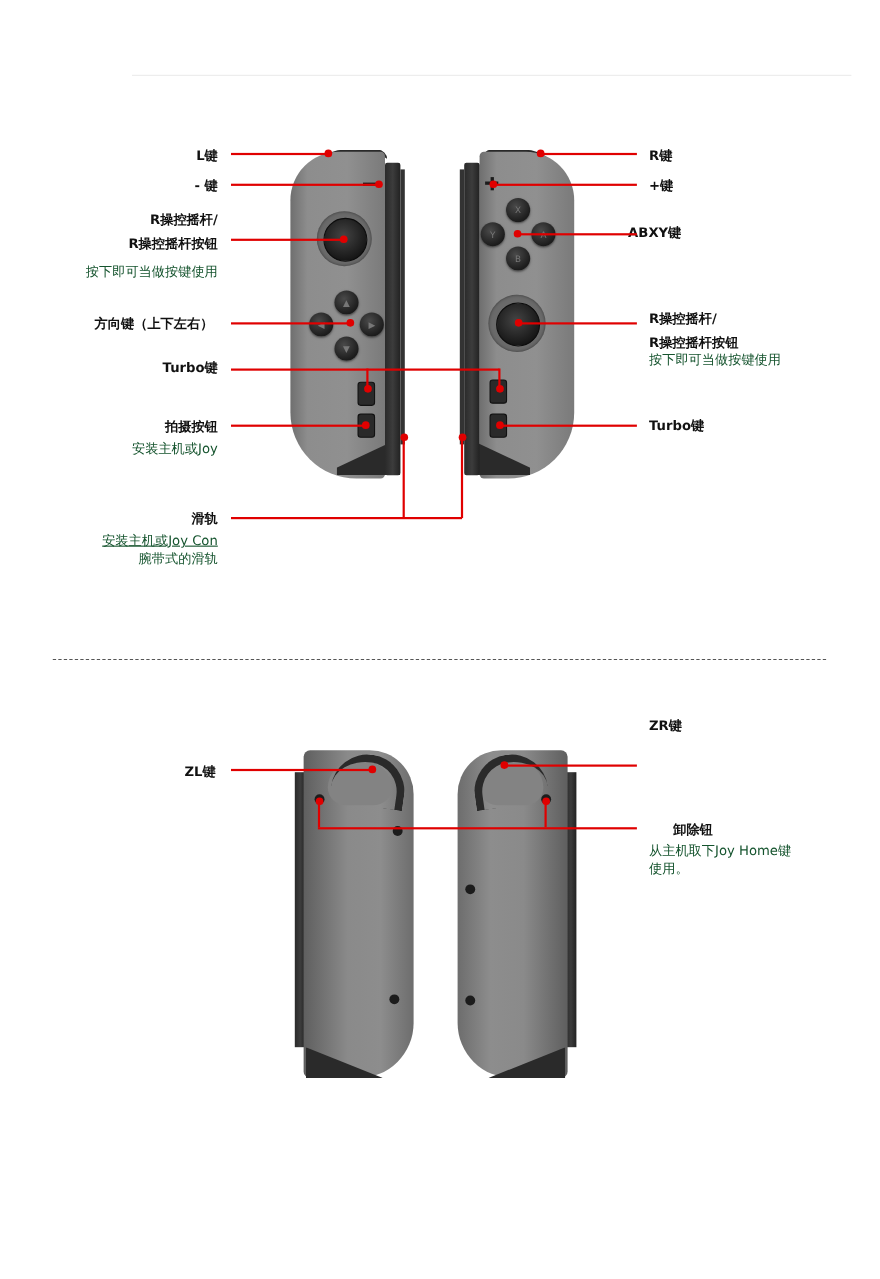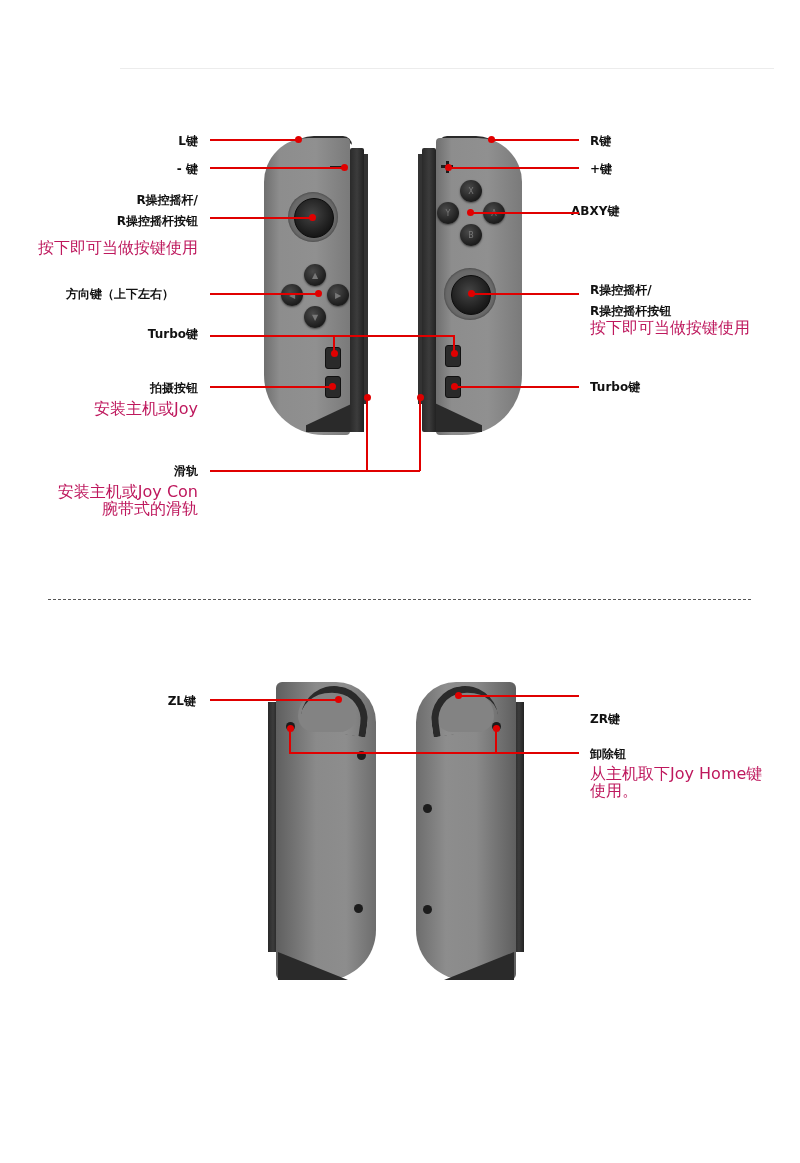--- a/index.html
+++ b/index.html
@@ -4,21 +4,21 @@
 <style>
   html, body { margin:0; padding:0; background:#ffffff; }
   body { width:800px; height:1163px; position:relative; overflow:hidden;
          font-family:"DejaVu Sans","Liberation Sans",sans-serif; color:#111; }
   .abs { position:absolute; }
   .top-rule { left:120px; top:68px; width:654px; height:1px; background:#ececec; }
   .dash-rule { left:48px; top:599px; width:703px; height:0; border-top:1px dashed #555; }
 
   .lbl { position:absolute; font-size:12px; font-weight:bold; line-height:22px; white-space:nowrap; color:#111; }
   .lbl.r { text-align:right; }
-  .sub { position:absolute; font-size:16px; line-height:17px; color:#be185d; white-space:nowrap; }
+  .sub { position:absolute; font-size:12px; line-height:17px; color:#14532d; white-space:nowrap; }
   .sub.r { text-align:right; }
 
   .hline { position:absolute; height:1.5px; background:#e00000; }
   .vline { position:absolute; width:1.5px; background:#e00000; }
   .dot { position:absolute; width:7px; height:7px; border-radius:50%; background:#e00000; margin:-3.5px 0 0 -3.5px; }
 
   
   .body-gray { background:linear-gradient(90deg,#6f6f6f 0%,#8d8d8d 18%,#909090 60%,#7a7a7a 100%); }
   .rail { background:linear-gradient(90deg,#2a2a2a,#3c3c3c,#222); }
   .btn { position:absolute; border-radius:50%; background:radial-gradient(circle at 40% 35%,#4a4a4a,#1c1c1c 70%); box-shadow:0 1px 2px rgba(0,0,0,.5); }
@@ -31,26 +31,26 @@
 </head>
 <body>
 
 <div class="abs top-rule"></div>
 
 <div class="lbl r" style="right:602px; top:130px;">L键</div>
 <div class="lbl r" style="right:602px; top:158px;">- 键</div>
 <div class="lbl r" style="right:602px; top:189px;">R操控摇杆/</div>
 <div class="lbl r" style="right:602px; top:210px;">R操控摇杆按钮</div>
 <div class="sub r" style="right:602px; top:239px;">按下即可当做按键使用</div>
-<div class="lbl r" style="right:626px; top:283px;">方向键（上下左右）</div>
+<div class="lbl r" style="right:606px; top:283px;">方向键（上下左右）</div>
 <div class="lbl r" style="right:602px; top:323px;">Turbo键</div>
 <div class="lbl r" style="right:602px; top:377px;">拍摄按钮</div>
 <div class="sub r" style="right:602px; top:400px;">安装主机或Joy</div>
 <div class="lbl r" style="right:602px; top:460px;">滑轨</div>
-<div class="sub r" style="right:602px; top:483px;">安装主机或Joy Con</div>
+<div class="sub r" style="right:602px; top:483px;text-decoration:underline;">安装主机或Joy Con</div>
 <div class="sub r" style="right:602px; top:500px;">腕带式的滑轨</div>
 
 <div class="lbl" style="left:590px; top:130px;">R键</div>
 <div class="lbl" style="left:590px; top:158px;">+键</div>
 <div class="lbl" style="left:571px; top:200px;">ABXY键</div>
 <div class="lbl" style="left:590px; top:279px;">R操控摇杆/</div>
 <div class="lbl" style="left:590px; top:300px;">R操控摇杆按钮</div>
 <div class="sub" style="left:590px; top:319px;">按下即可当做按键使用</div>
 <div class="lbl" style="left:590px; top:376px;">Turbo键</div>
 
@@ -146,22 +146,22 @@
 <div class="dot" style="left:470px; top:212px;"></div>
 <div class="hline" style="left:470px; top:212px; width:109px;"></div>
 <div class="dot" style="left:471px; top:293px;"></div>
 <div class="hline" style="left:471px; top:293px; width:108px;"></div>
 <div class="dot" style="left:454px; top:386px;"></div>
 <div class="hline" style="left:454px; top:386px; width:125px;"></div>
 
 <div class="abs dash-rule"></div>
 
 <div class="lbl r" style="right:604px; top:690px;">ZL键</div>
-<div class="lbl" style="left:590px; top:708px;">ZR键</div>
-<div class="lbl" style="left:590px; top:743px;">卸除钮</div>
+<div class="lbl" style="left:590px; top:649px;">ZR键</div>
+<div class="lbl" style="left:612px; top:743px;">卸除钮</div>
 <div class="sub" style="left:590px; top:765px;">从主机取下Joy Home键</div>
 <div class="sub" style="left:590px; top:782px;">使用。</div>
 
 <div class="abs" style="left:268px; top:682px; width:110px; height:300px;">
   <div class="abs rail" style="left:0; top:20px; width:10px; height:250px;"></div>
   <div class="abs" style="left:8px; top:0; width:100px; height:298px; background:linear-gradient(90deg,#5f5f5f,#8a8a8a 40%,#8d8d8d 70%,#6d6d6d); border-radius:6px 40px 50px 6px;"></div>
   <div class="abs" style="left:30px; top:10px; width:58px; height:40px; border-radius:30px 30px 20px 20px; background:#838383;"></div>
   <div class="abs" style="left:34px; top:4px; width:60px; height:40px; border-radius:40px 40px 0 0; border-top:7px solid #2a2a2a; border-right:7px solid #2a2a2a; transform:rotate(8deg);"></div>
   <div class="abs" style="left:10px; top:270px; width:70px; height:28px; background:#2a2a2a; clip-path:polygon(0 0,100% 100%,0 100%);"></div>
   <div class="screw" style="left:18px; top:40px;"></div>

